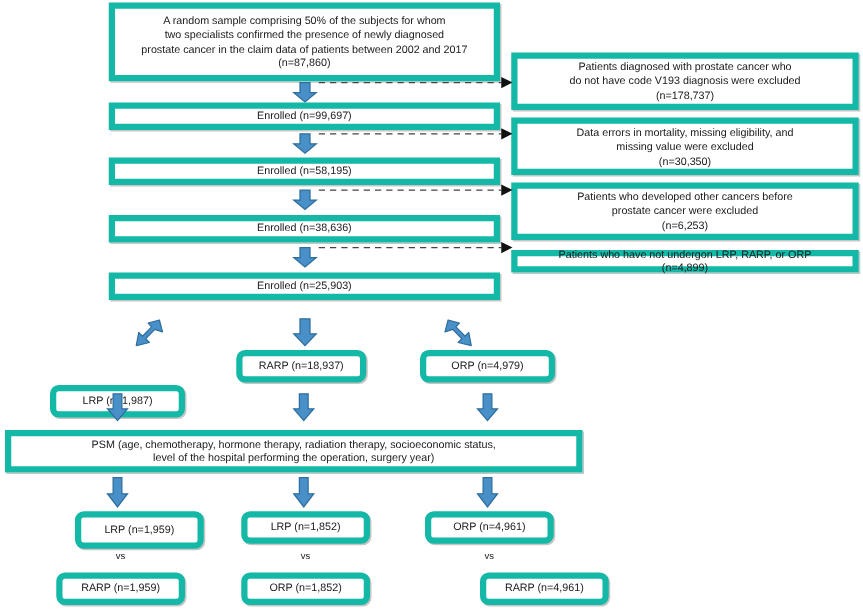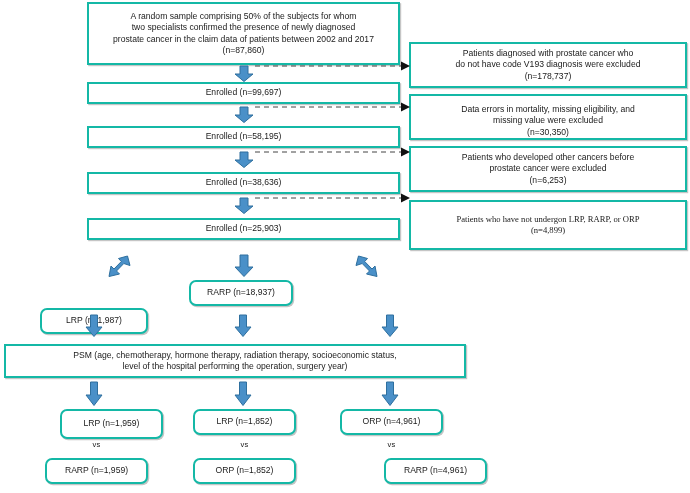--- a/index.html
+++ b/index.html
@@ -12,21 +12,21 @@
     width: 690px;
     height: 493px;
     background: #ffffff;
     font-family: "Liberation Sans", sans-serif;
     overflow: hidden;
   }
   .box {
     position: absolute;
     box-sizing: border-box;
     background: #ffffff;
-    border: 2px solid #14b8a6;
+    border: 5px solid #14b8a6;
     display: flex;
     align-items: center;
     justify-content: center;
     text-align: center;
     color: #1a1a1a;
     font-size: 8.6px;
     line-height: 1.33;
     box-shadow: 1.2px 1.2px 0 rgba(150,150,150,0.55);
   }
   .box span { display: block; padding: 0 4px; }
@@ -84,32 +84,35 @@
       <span>(n=30,350)</span>
     </span>
   </div>
   <div class="box" style="left:409px; top:146px; width:278px; height:46px;">
     <span>
       <span>Patients who developed other cancers before</span>
       <span>prostate cancer were excluded</span>
       <span>(n=6,253)</span>
     </span>
   </div>
-  <div class="box" style="left:409px; top:200px; width:278px; height:50px;font-family:Liberation Serif, serif;">
+  <div class="box" style="left:409px; top:200px; width:278px; height:18px;">
     <span>
       <span>Patients who have not undergon LRP, RARP, or ORP</span>
       <span>(n=4,899)</span>
     </span>
   </div>
 
   <div class="box rounded" style="left:40px; top:280px; width:108px; height:26px;margin-top:28px;">
     <span>LRP (n=1,987)</span>
   </div>
   <div class="box rounded" style="left:189px; top:280px; width:104px; height:26px;">
     <span>RARP (n=18,937)</span>
+  </div>
+  <div class="box rounded" style="left:336px; top:280px; width:108px; height:26px;">
+    <span>ORP (n=4,979)</span>
   </div>
 
   <div class="box" style="left:4px; top:344px; width:462px; height:34px;">
     <span>
       <span>PSM (age, chemotherapy, hormone therapy, radiation therapy, socioeconomic status,</span>
       <span>level of the hospital performing the operation, surgery year)</span>
     </span>
   </div>
 
   <div class="box rounded" style="left:60px; top:409px; width:103px; height:30px;text-align:center;">

